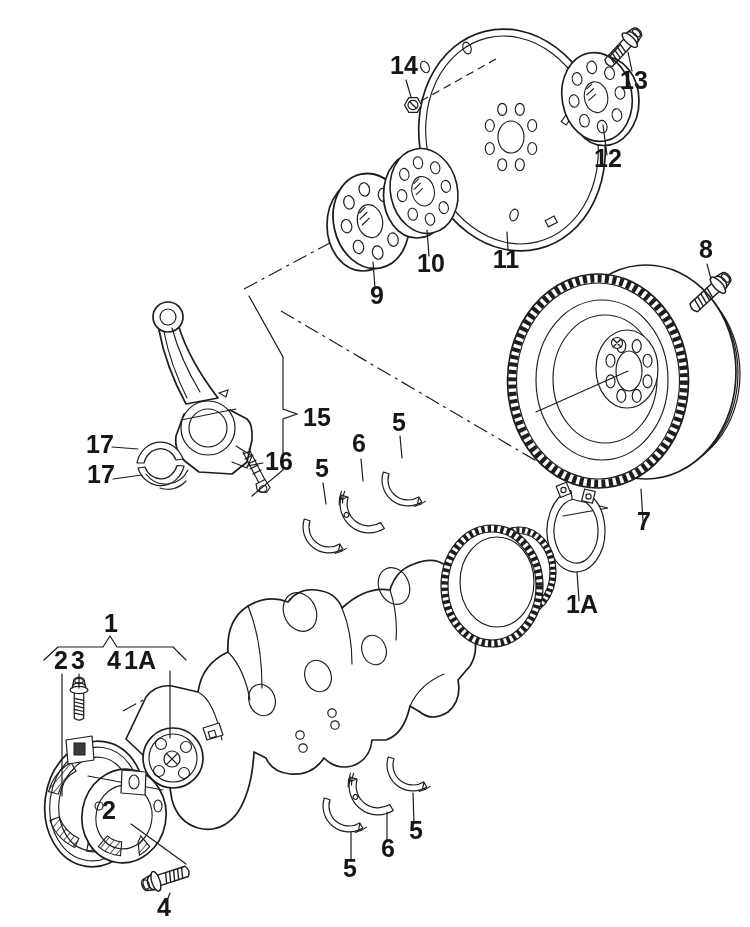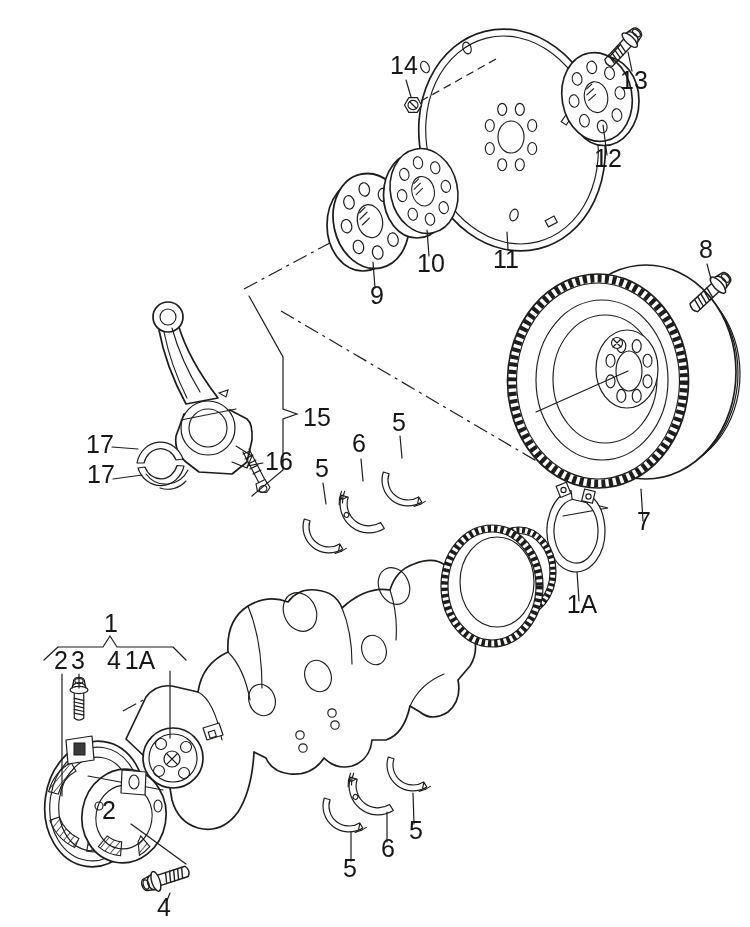--- a/index.html
+++ b/index.html
@@ -1,17 +1,17 @@
 <!DOCTYPE html>
 <html><head>
 <meta charset="utf-8">
 <style>
   html,body{margin:0;padding:0;background:#fff;}
   .stage{position:relative;width:750px;height:927px;background:#fff;overflow:hidden;
-         font-family:"Liberation Sans",sans-serif;}
+         font-family:"Liberation Sans",sans-serif;font-weight:bold;}
   svg{display:block;}
   text{font-family:"Liberation Sans",sans-serif;font-size:25px;fill:#161616;}
   .tn{stroke:#1d1d1b;fill:none;stroke-width:1.15;stroke-linecap:round;}
   .wt{stroke:#1d1d1b;fill:#ffffff;stroke-width:1.7;stroke-linejoin:round;}
   .wt2{stroke:#1d1d1b;fill:#ffffff;stroke-width:1.2;stroke-linejoin:round;}
   .ld{stroke:#1d1d1b;fill:none;stroke-width:1.2;stroke-linecap:round;}
   .dash{stroke:#1d1d1b;fill:none;stroke-width:1.2;stroke-dasharray:15 5 3 5;}
   .teeth{fill:none;stroke:#1d1d1b;}
   .hat{fill:url(#hatch);stroke:#1d1d1b;stroke-width:1.1;}
 </style>

